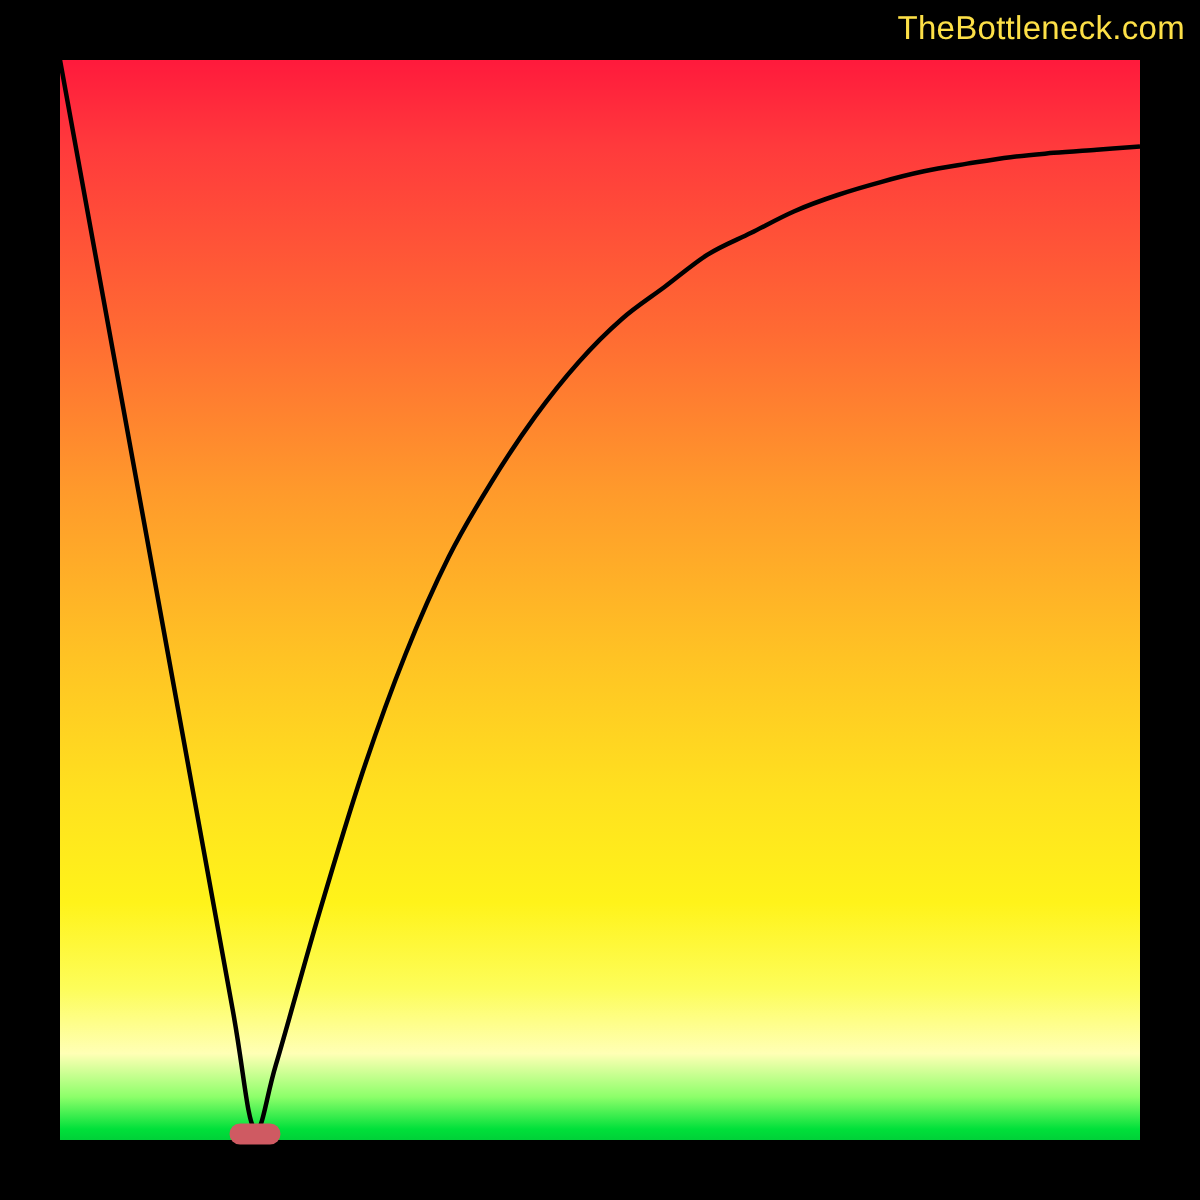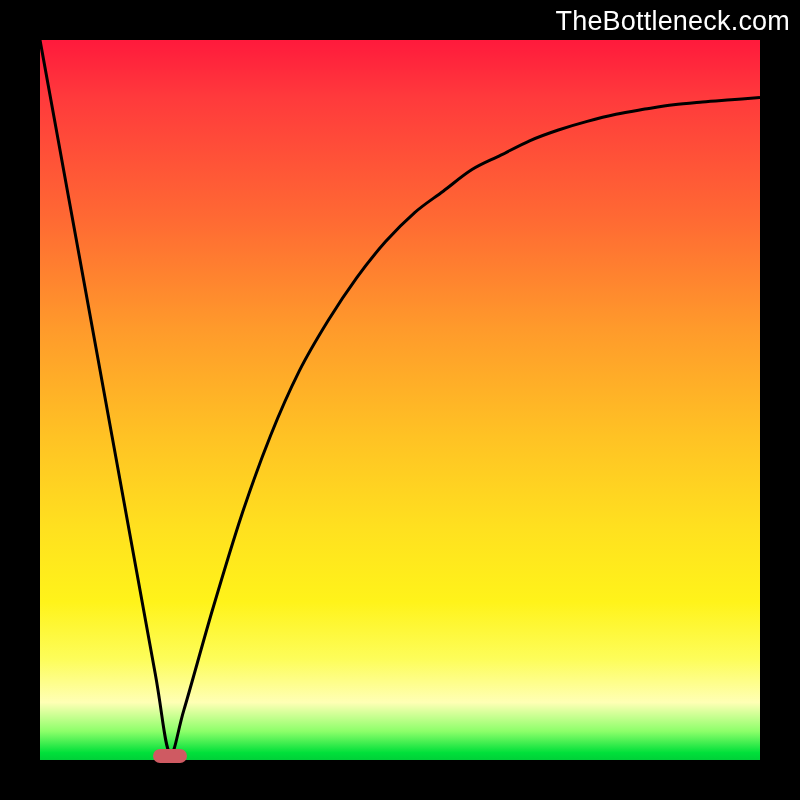--- a/index.html
+++ b/index.html
@@ -37,22 +37,22 @@
       #ffffb5 92%,
       #8dff6a 96%,
       #00e03a 99%,
       #00d038 100%
     );
   }
   .watermark {
     position: absolute;
     top: 6px;
     right: 10px;
-    color: #ffffff;
-    font-size: 27px;
+    color: #fde047;
+    font-size: 22px;
     letter-spacing: 0.2px;
     user-select: none;
   }
   svg.curve {
     position: absolute;
     left: 0;
     top: 0;
     width: 720px;
     height: 720px;
   }

